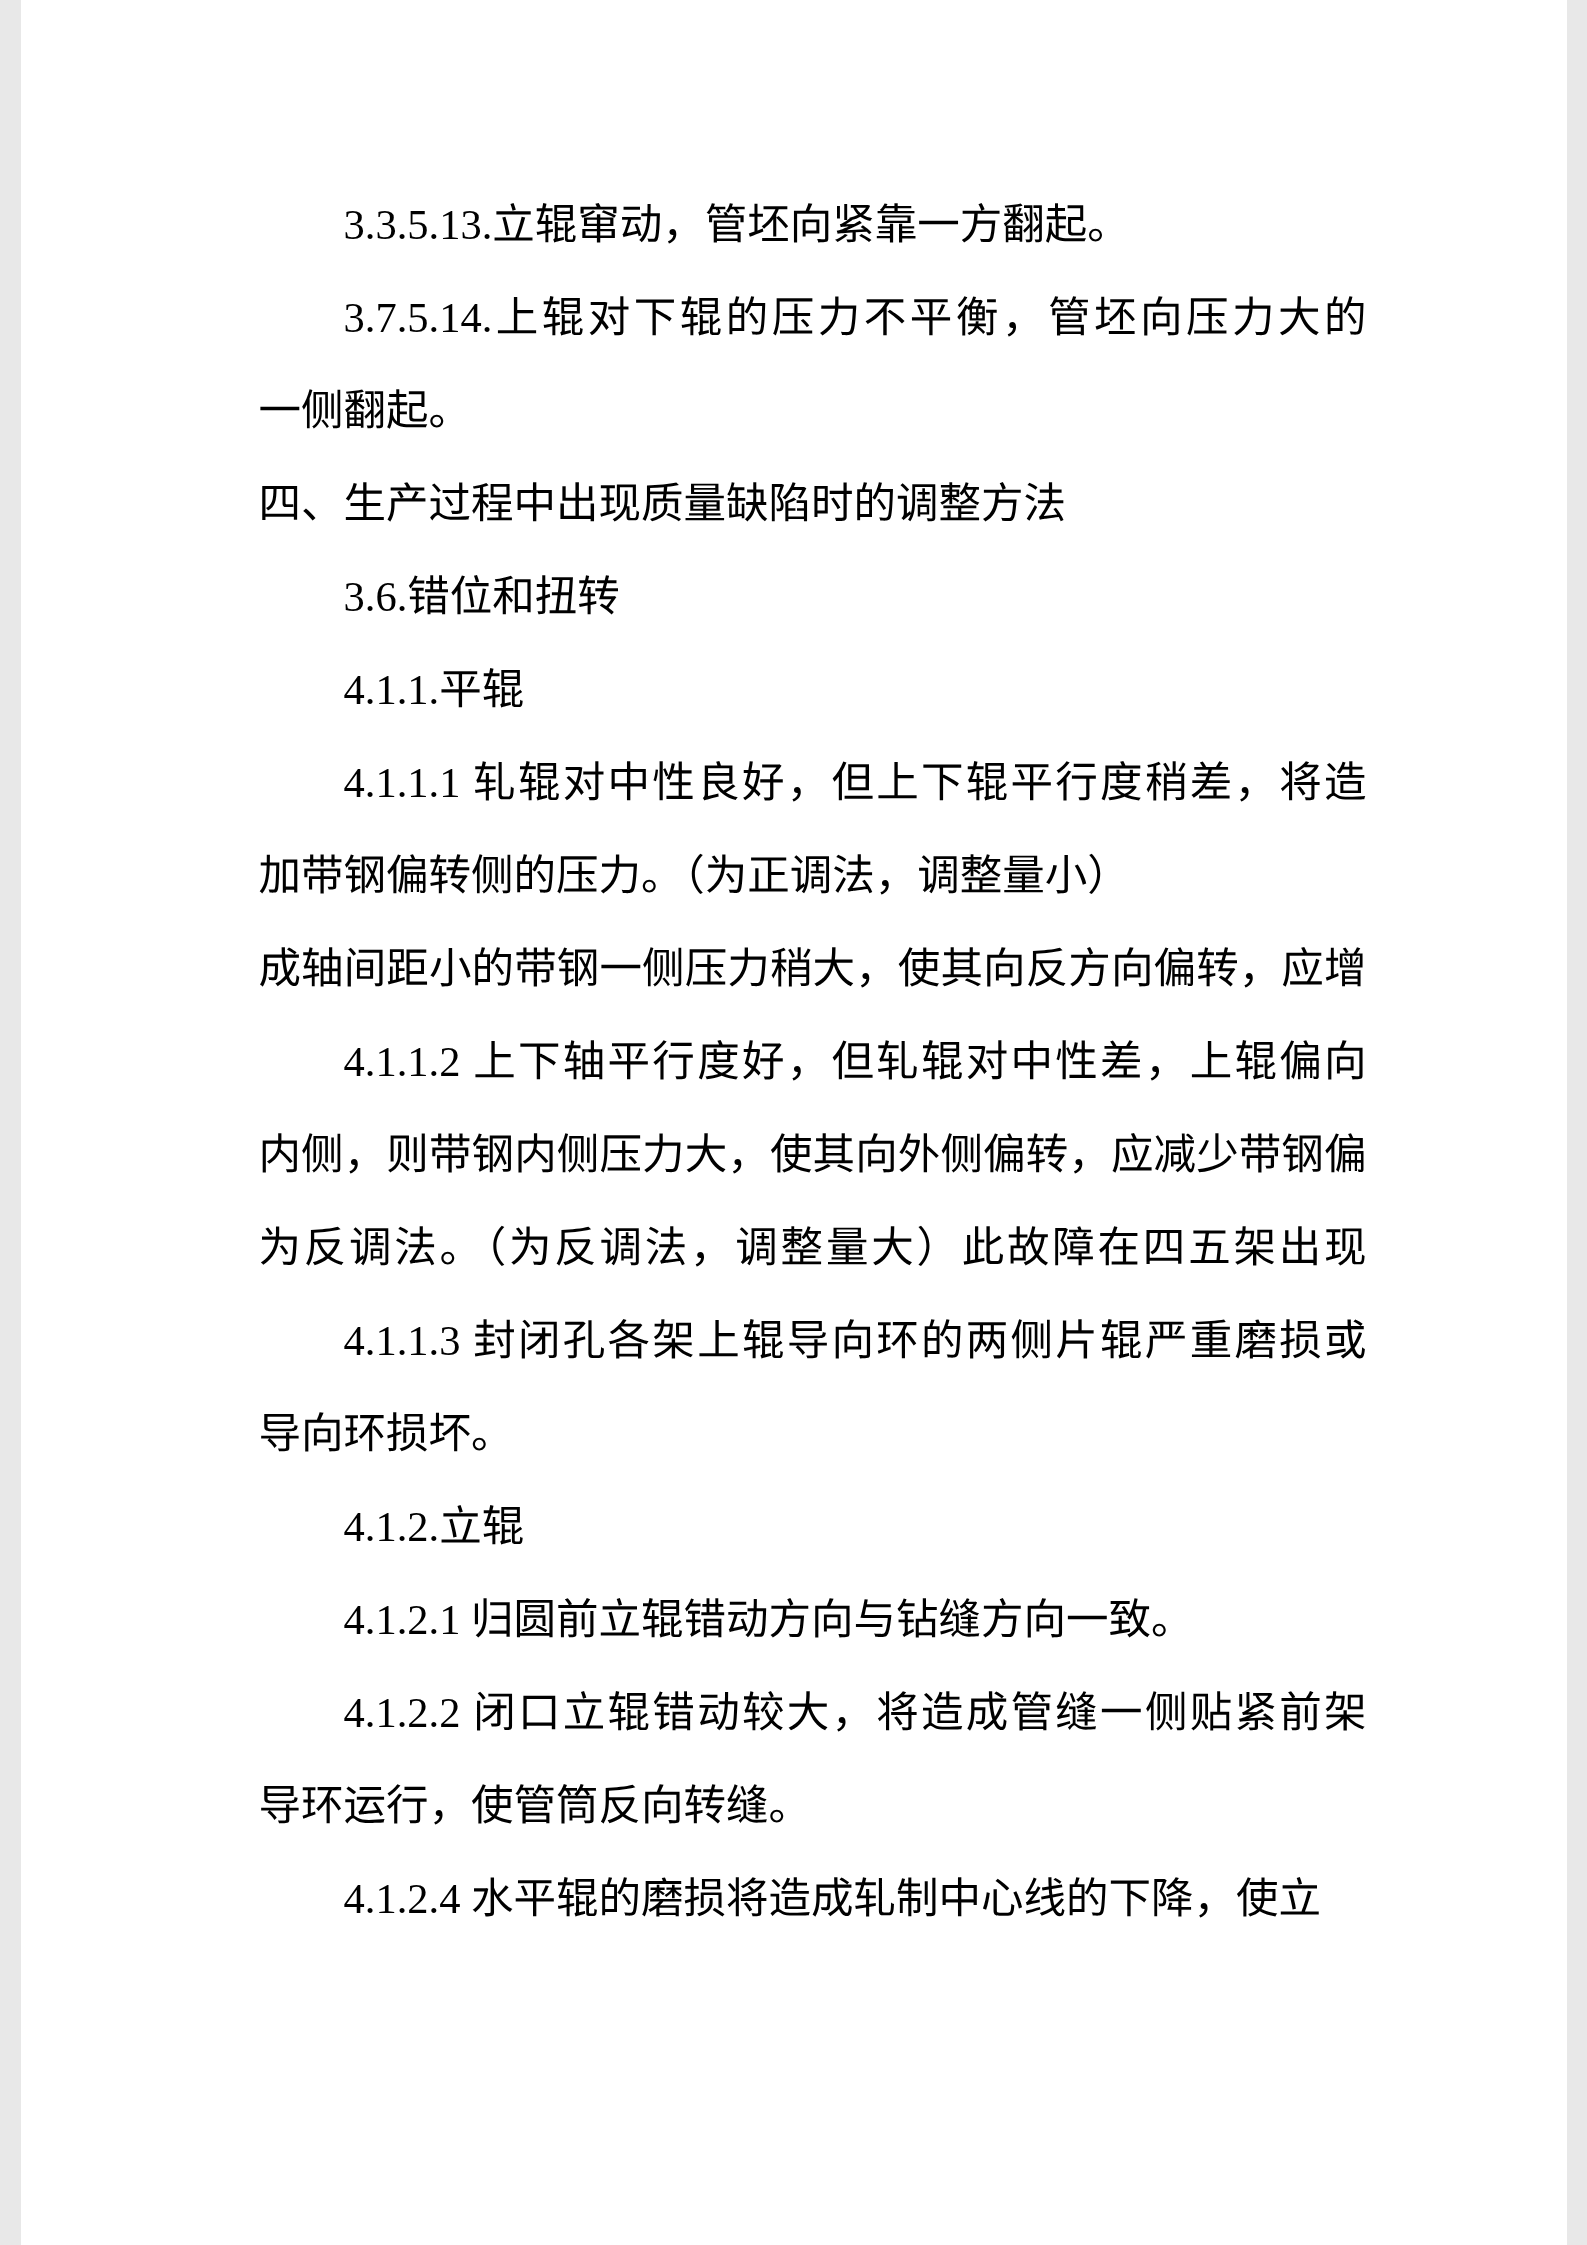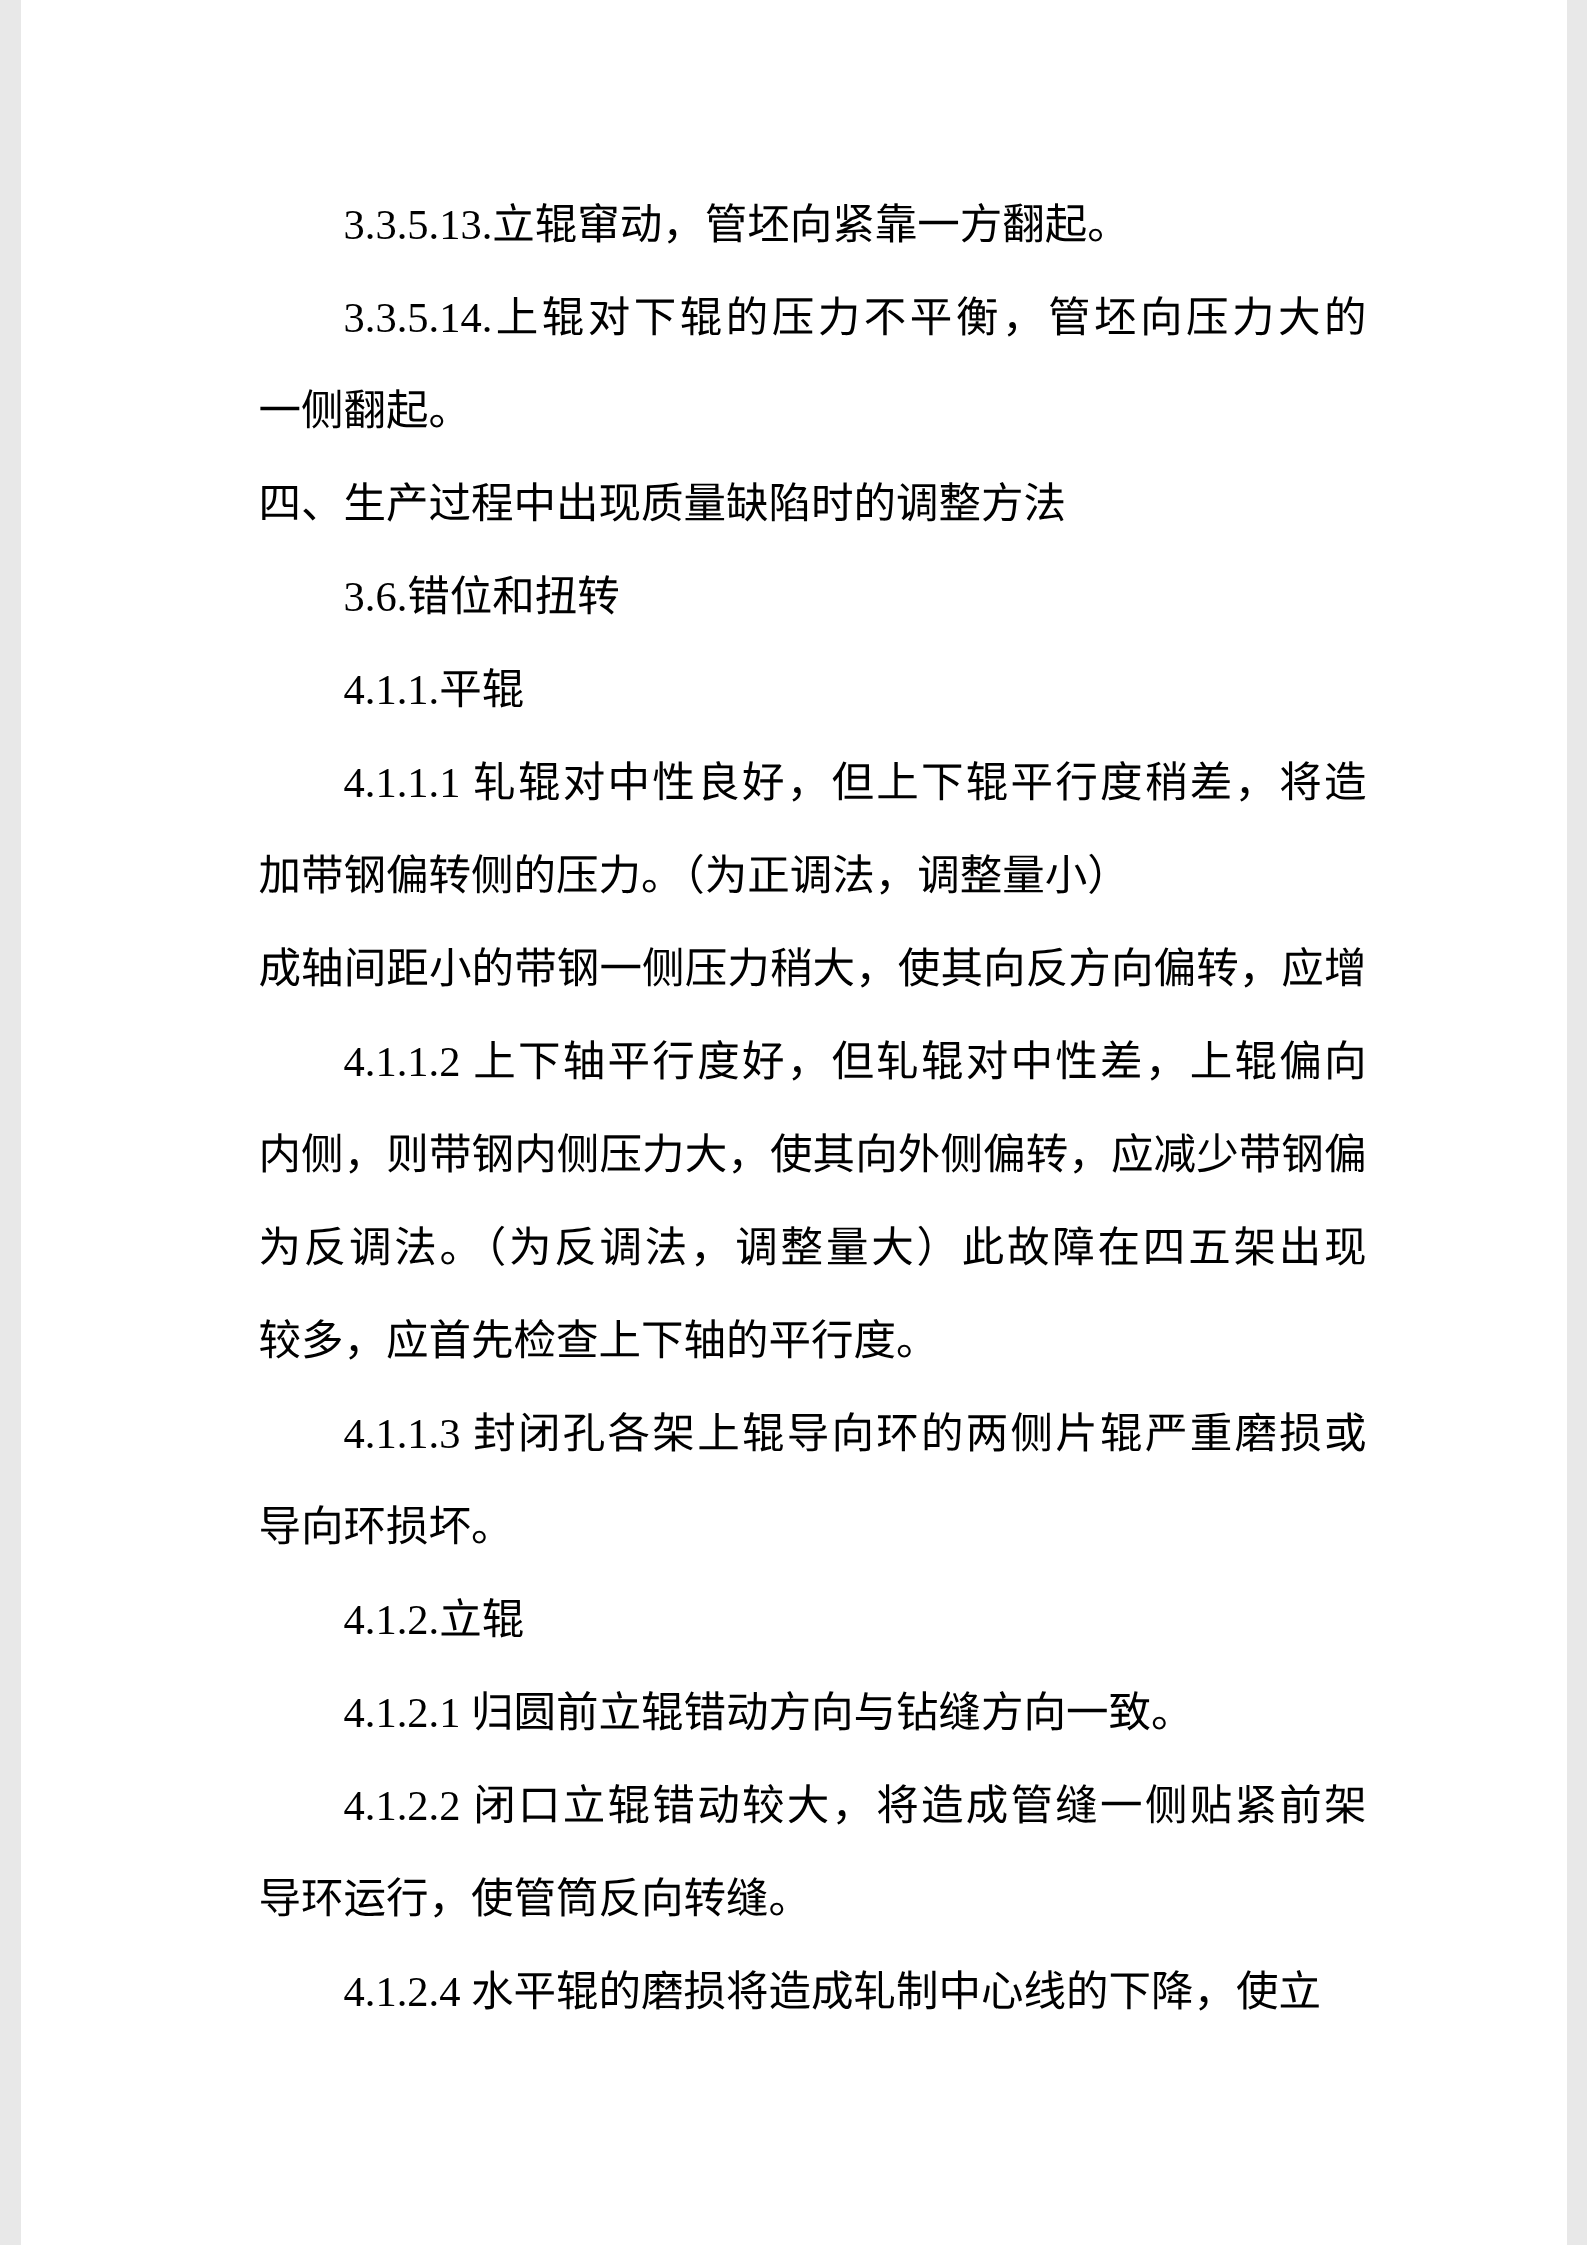--- a/index.html
+++ b/index.html
@@ -50,42 +50,41 @@
 </style>
 </head>
 <body>
 
 <div class="page">
   <div class="content" id="content">
       <div class="paragraph">
         <div class="line indent">3.3.5.13.立辊窜动，管坯向紧靠一方翻起。</div>
       </div>
       <div class="paragraph">
-        <div class="line fill indent">3.3.5.14.上辊对下辊的压力不平衡，管坯向压力大的</div>
+        <div class="line fill indent">3.7.5.14.上辊对下辊的压力不平衡，管坯向压力大的</div>
         <div class="line">一侧翻起。</div>
       </div>
       <div class="paragraph heading">
         <div class="line">四、生产过程中出现质量缺陷时的调整方法</div>
       </div>
       <div class="paragraph">
         <div class="line indent">3.6.错位和扭转</div>
       </div>
       <div class="paragraph">
         <div class="line indent">4.1.1.平辊</div>
       </div>
       <div class="paragraph">
         <div class="line fill indent">4.1.1.1 轧辊对中性良好，但上下辊平行度稍差，将造</div>
         <div class="line">加带钢偏转侧的压力。（为正调法，调整量小）</div>
         <div class="line fill">成轴间距小的带钢一侧压力稍大，使其向反方向偏转，应增</div>
       </div>
       <div class="paragraph">
         <div class="line fill indent">4.1.1.2 上下轴平行度好，但轧辊对中性差，上辊偏向</div>
         <div class="line fill">内侧，则带钢内侧压力大，使其向外侧偏转，应减少带钢偏</div>
         <div class="line fill">为反调法。（为反调法，调整量大）此故障在四五架出现</div>
-        <div class="line">较多，应首先检查上下轴的平行度。</div>
       </div>
       <div class="paragraph">
         <div class="line fill indent">4.1.1.3 封闭孔各架上辊导向环的两侧片辊严重磨损或</div>
         <div class="line">导向环损坏。</div>
       </div>
       <div class="paragraph">
         <div class="line indent">4.1.2.立辊</div>
       </div>
       <div class="paragraph">
         <div class="line indent">4.1.2.1 归圆前立辊错动方向与钻缝方向一致。</div>

